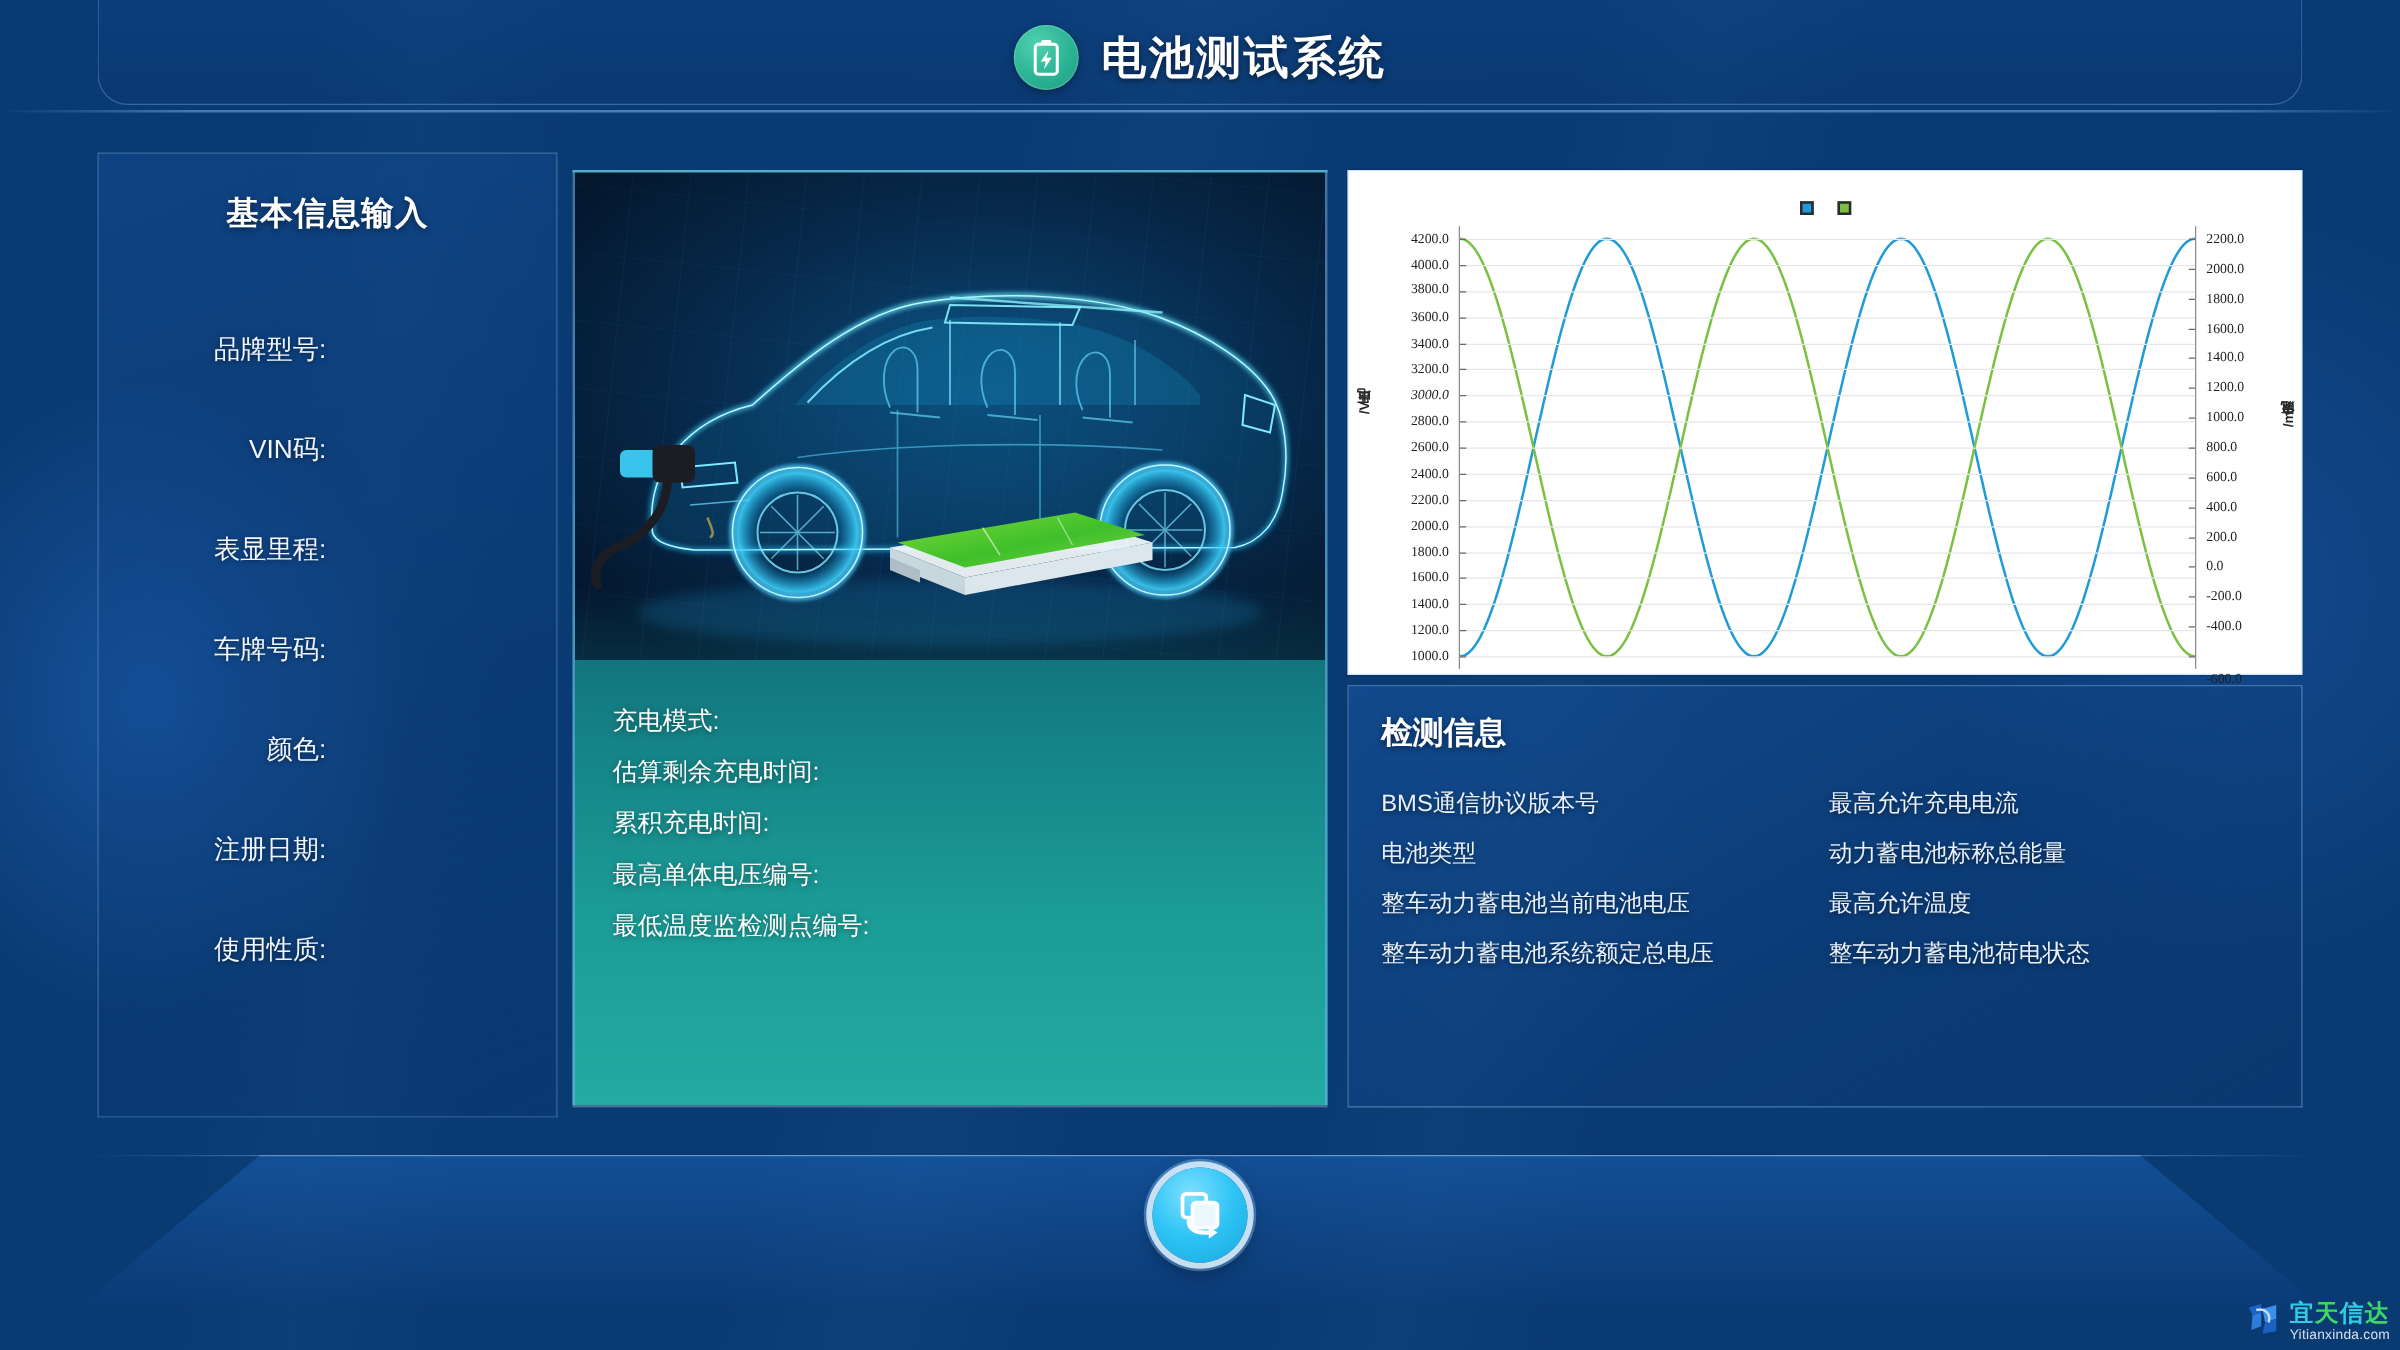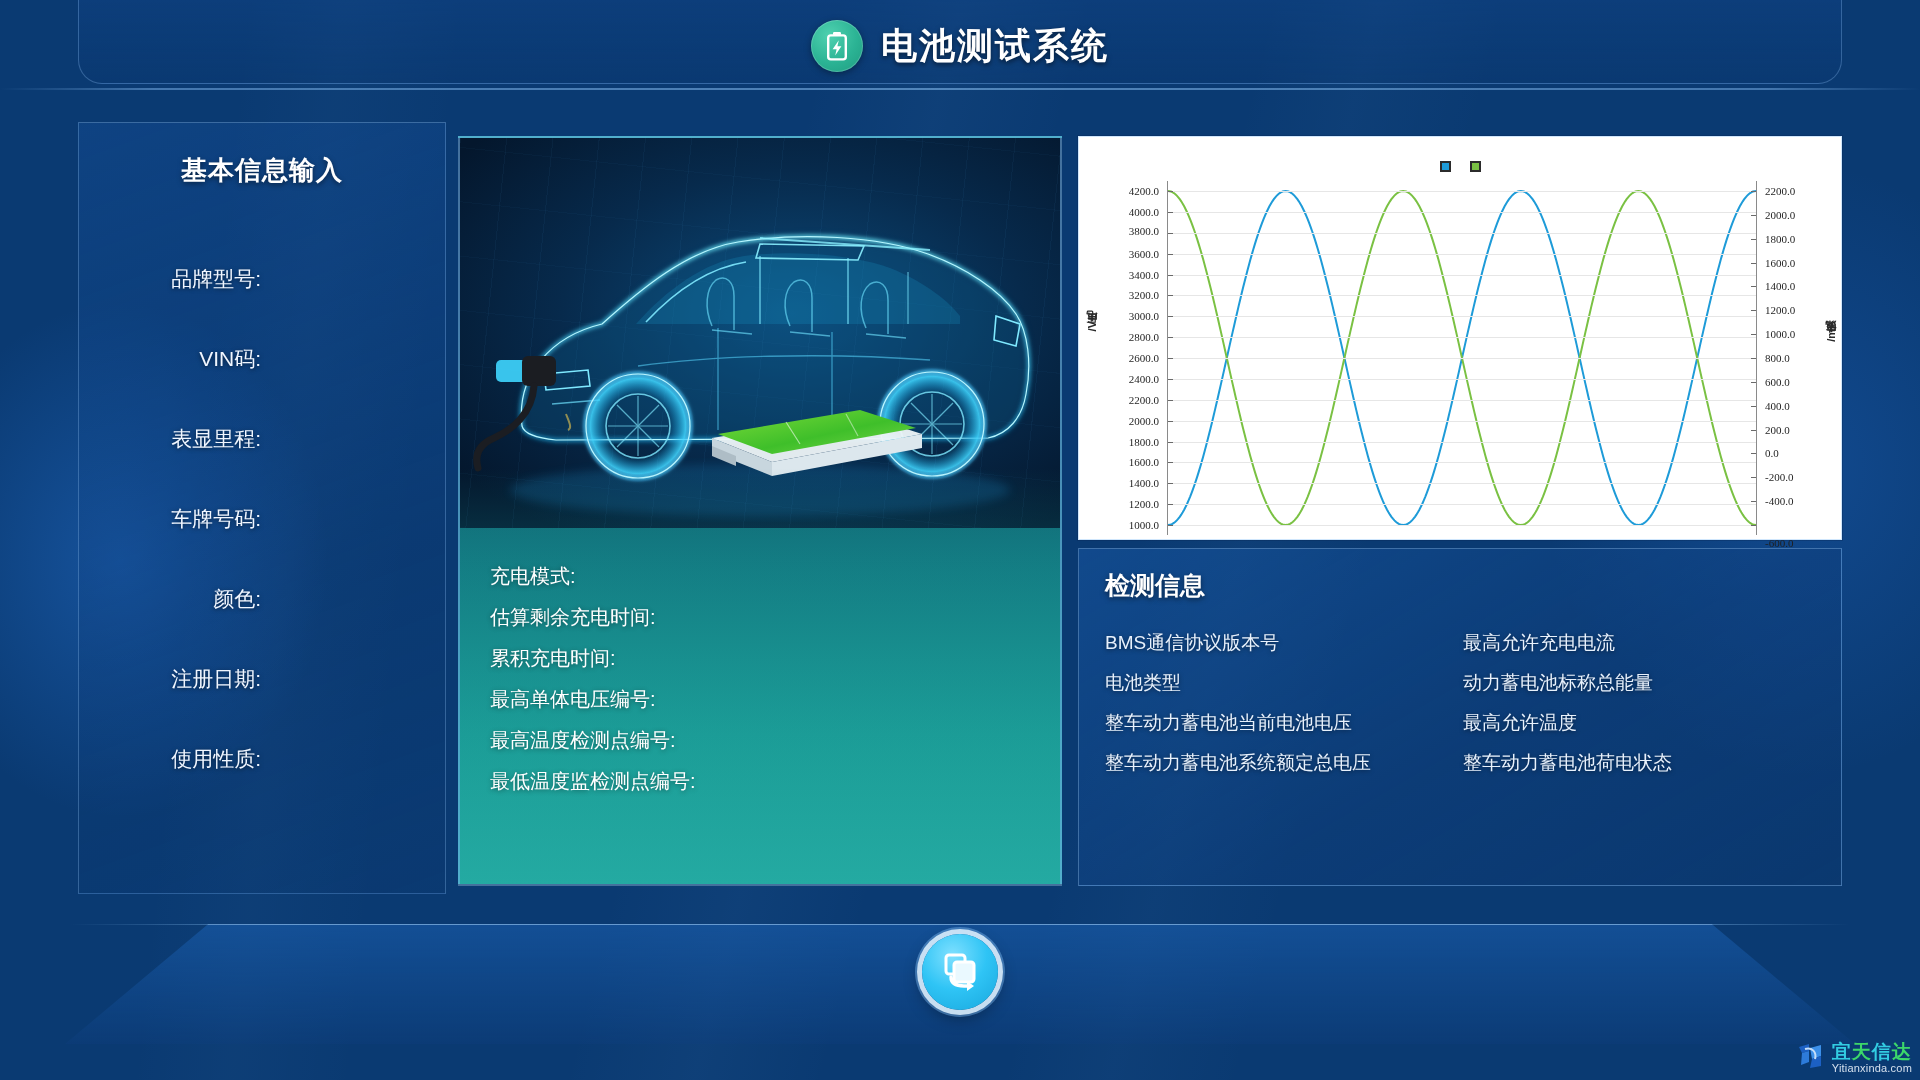--- a/index.html
+++ b/index.html
@@ -425,23 +425,20 @@
         <div class="car-field-row">
           <span class="car-field-label">估算剩余充电时间:</span>
         </div>
         <div class="car-field-row">
           <span class="car-field-label">累积充电时间:</span>
         </div>
         <div class="car-field-row">
           <span class="car-field-label">最高单体电压编号:</span>
         </div>
         <div class="car-field-row">
-          <span class="car-field-label">最高温度检测点编号:</span>
-        </div>
-        <div class="car-field-row">
           <span class="car-field-label">最低温度监检测点编号:</span>
         </div>
       </div>
     </div>
   </div>
 
   <div class="right-col">
 
     <div class="chart-card">
       <div class="chart-legend">
@@ -453,21 +450,21 @@
         <div class="axis-title left">电压/V</div>
         <div class="axis-title right">电流/mA</div>
 
         <div class="tick-col left" id="ticksLeft">
             <div class="tick" style="top: 10px;">4200.0</div>
             <div class="tick" style="top: 30.875px;">4000.0</div>
             <div class="tick" style="top: 50px;">3800.0</div>
             <div class="tick" style="top: 72.625px;">3600.0</div>
             <div class="tick" style="top: 93.5px;">3400.0</div>
             <div class="tick" style="top: 114.375px;">3200.0</div>
-            <div class="tick" style="top: 135.25px;">3000.0</div>
+            <div class="tick" style="top: 135.25px; font-style: italic;">3000.0</div>
             <div class="tick" style="top: 156.125px;">2800.0</div>
             <div class="tick" style="top: 177px;">2600.0</div>
             <div class="tick" style="top: 197.875px;">2400.0</div>
             <div class="tick" style="top: 218.75px;">2200.0</div>
             <div class="tick" style="top: 239.625px;">2000.0</div>
             <div class="tick" style="top: 260.5px;">1800.0</div>
             <div class="tick" style="top: 281.375px;">1600.0</div>
             <div class="tick" style="top: 302.25px;">1400.0</div>
             <div class="tick" style="top: 323.125px;">1200.0</div>
             <div class="tick" style="top: 344px;">1000.0</div>

